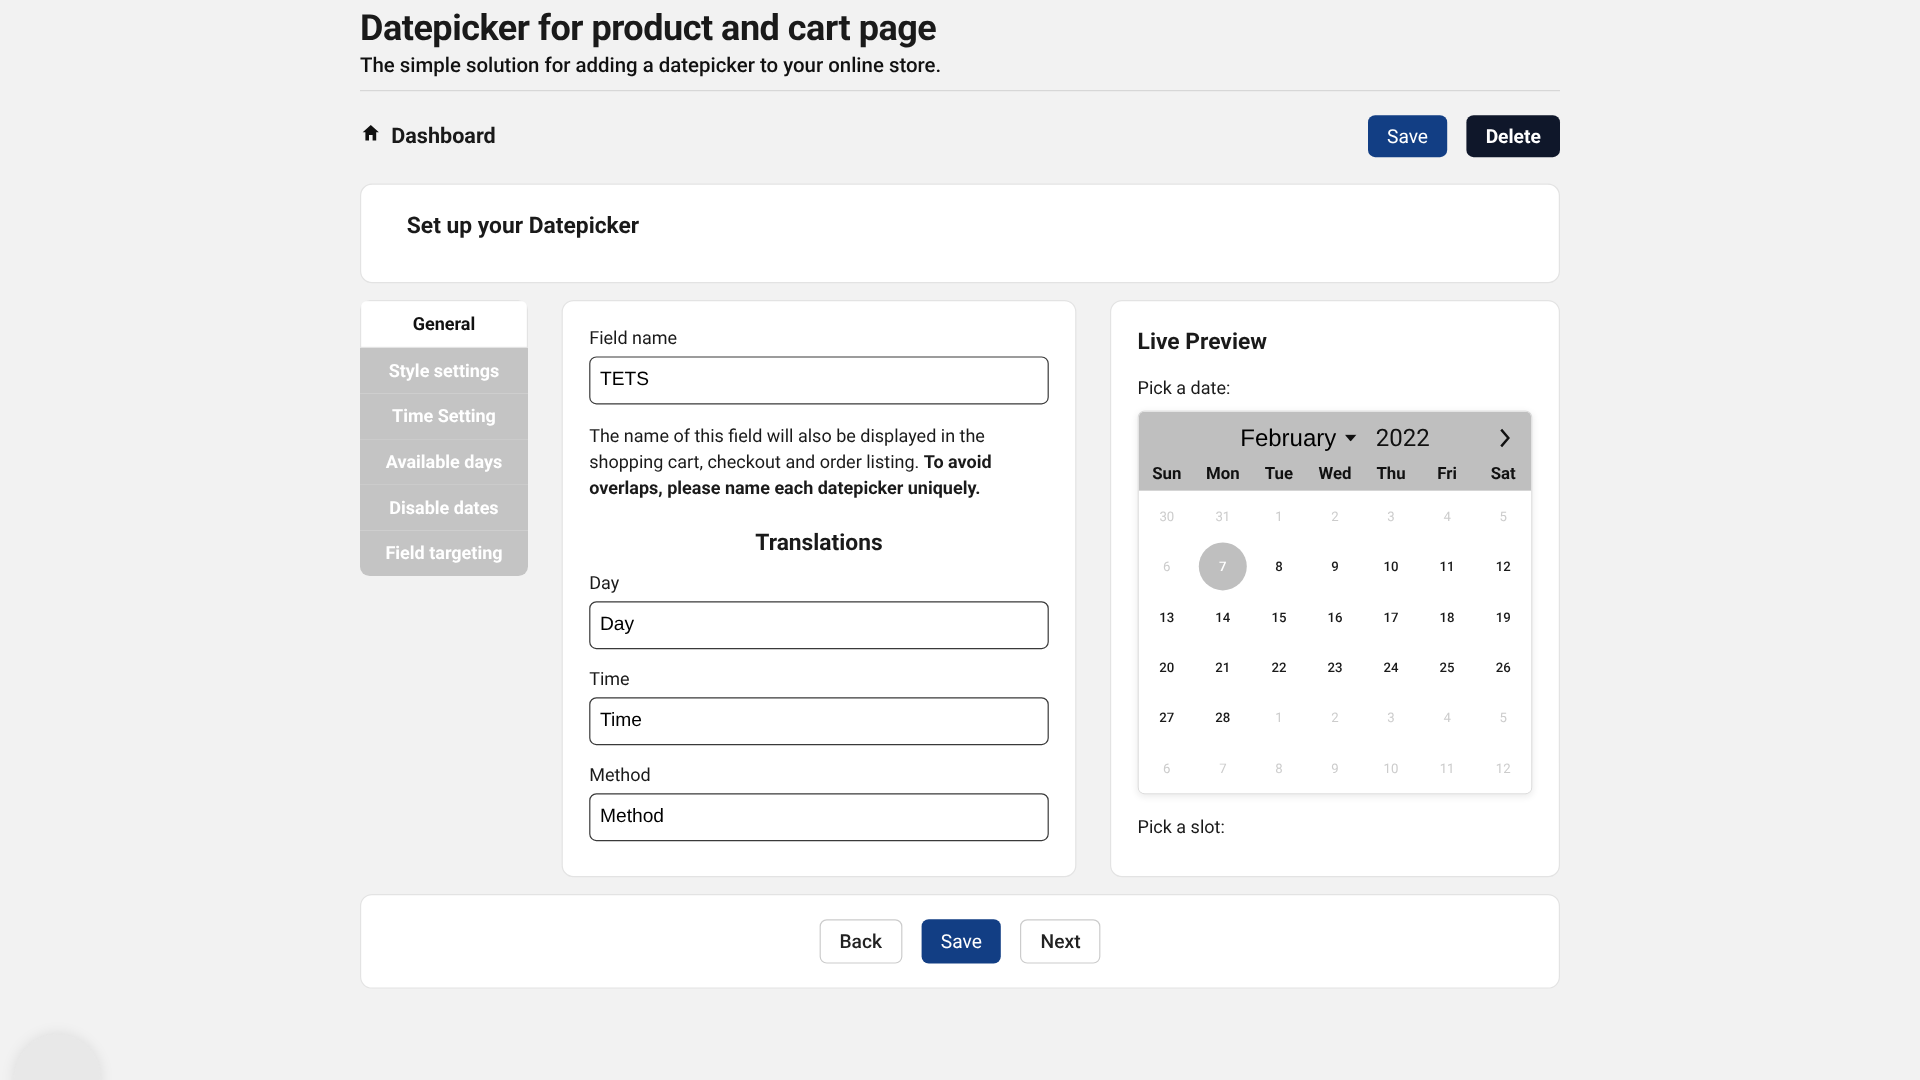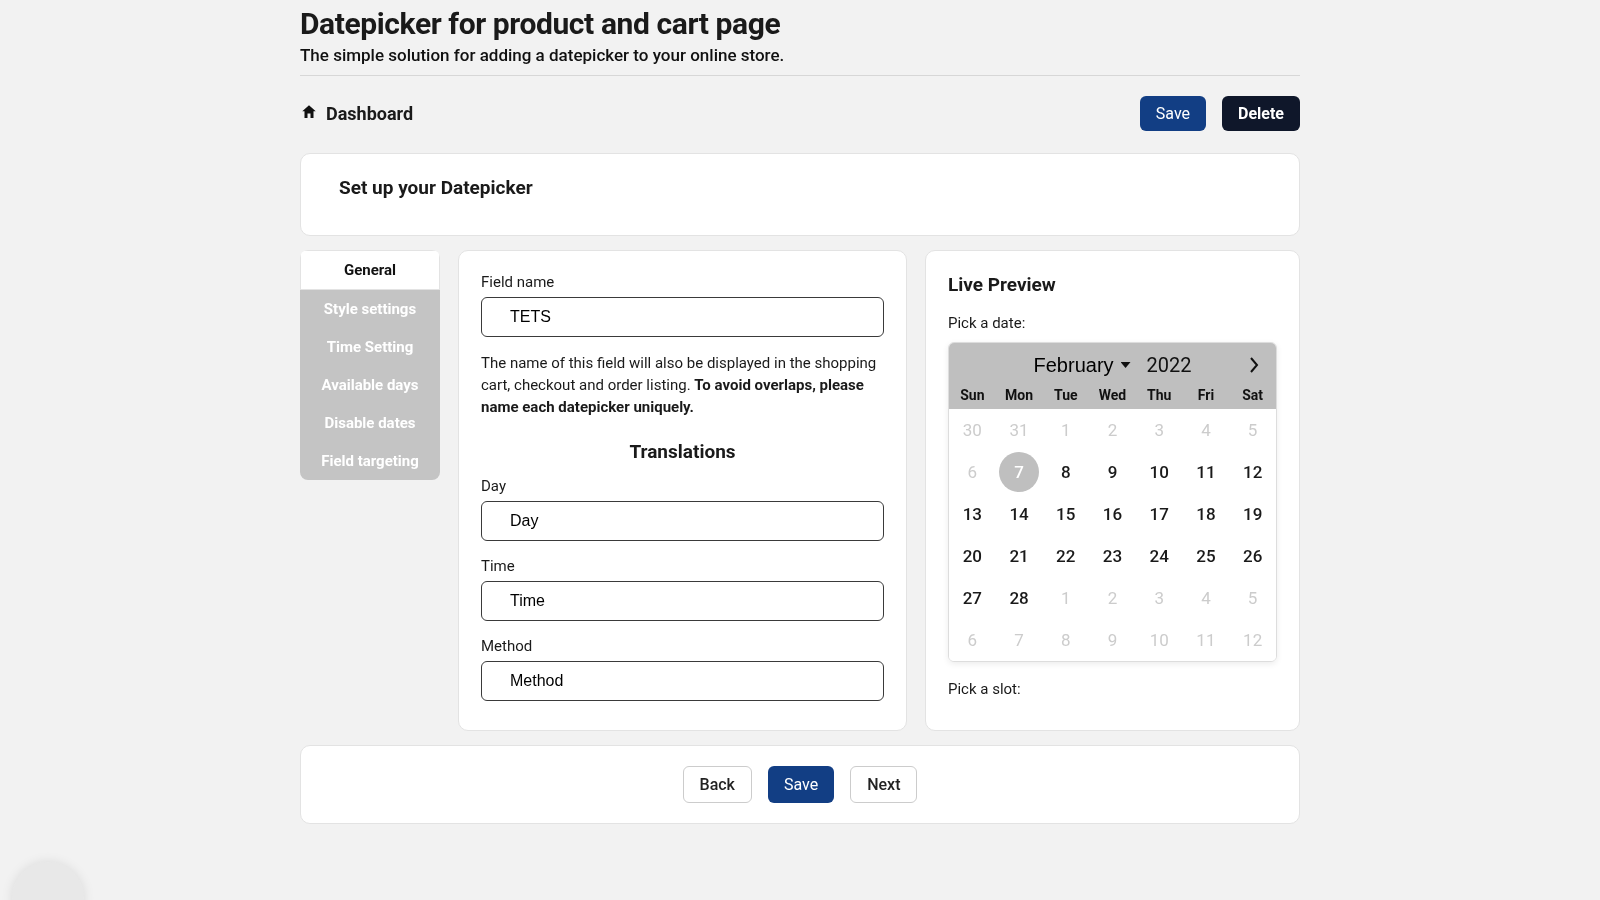--- a/index.html
+++ b/index.html
@@ -12,48 +12,48 @@
   .dash svg { width:18px; height:18px; }
   .btns { display:flex; gap:16px; }
   button { font:inherit; cursor:pointer; border:0; border-radius:6px; padding:8px 16px; font-size:16px; }
   .btn-primary { background:#123e84; color:#ffffff; font-weight:400;text-align:center; }
   .btn-danger  { background:#0f172a; color:#fff; font-weight:700; }
   .btn-plain   { background:#fff; color:#222; border:1px solid #ccc; font-weight:500; }
   .card { background:#fff; border:1px solid #e3e3e3; border-radius:10px; }
   .setup { padding:22px; }
   .setup h2 { margin:0 0 14px 16px; font-size:19px; font-weight:700; }
   .setup p { margin:0; color:#888; }
-  .main { display:flex; gap:18px; margin-top:14px; }
+  .main { display:flex; gap:28px; margin-top:14px; }
   
   .tabs { width:140px; border-radius:8px; overflow:hidden; height:max-content; }
   .tab { background:#c4c4c4; color:#fff; padding:10px 0; text-align:center; font-weight:700; font-size:15px; }
   .tab.active { background:#fff; color:#111; border:1px solid #e3e3e3; }
   
   .formcol { flex:1; max-width:470px; padding:22px; }
   .label { font-size:15px; margin-bottom:6px; }
-  input[type=text], select.slot { width:100%; padding:10px 28px; font-size:16px; border:1px solid #3a3a3a; border-radius:6px; background:#fff; }
+  input[type=text], select.slot { width:100%; padding:10px 8px; font-size:16px; border:1px solid #3a3a3a; border-radius:6px; background:#fff; }
   .help { font-size:15px; line-height:1.45; margin-top:12px; }
   .help strong { font-weight:700; }
   h3 { font-size:19px; font-weight:700; margin:22px 0 14px 0;text-align:center; }
   .field { margin-bottom:16px; }
   
   .preview { width:375px; padding:22px; }
   .preview h2 { margin:0 0 18px 0; font-size:19px; font-weight:700; }
   .plabel { font-size:15px; margin-bottom:10px; }
   .cal { border:1px solid #ddd; border-radius:6px; overflow:hidden; box-shadow:0 2px 6px rgba(0,0,0,0.08); margin-bottom:18px; }
   .calhead { background:#bfbfbf; color:#111; }
   .calhead-top { display:flex; align-items:center; justify-content:center; gap:10px; padding:10px 0; font-size:20px; position:relative; }
   .month-sel { font-size:20px; background:transparent; border:0; appearance:none; padding-right:22px; }
   .month-wrap { position:relative; }
   .month-wrap::after { content:""; position:absolute; right:6px; top:50%; width:10px; height:6px; transform:translateY(-50%); background:#111; clip-path:polygon(0 0,100% 0,50% 100%); }
   .navright { position:absolute; right:12px; top:50%; transform:translateY(-50%); width:20px; height:20px; display:flex; align-items:center; justify-content:center; }
   .navright svg { width:10px; height:16px; }
   .dow { display:grid; grid-template-columns:repeat(7,1fr); text-align:center; font-size:14px; font-weight:700; padding-bottom:6px; }
   .grid { display:grid; grid-template-columns:repeat(7,1fr); background:#fff; }
-  .cell { height:42px; display:flex; align-items:center; justify-content:center; font-size:17px; font-weight:500; }
+  .cell { height:42px; display:flex; align-items:center; justify-content:center; font-size:11px; font-weight:500; }
   .cell.out { color:#ccc; font-weight:400; }
   .cell.sel span { width:40px; height:40px; border-radius:50%; background:#bfbfbf; color:#fff; display:flex; align-items:center; justify-content:center; }
   select.slot { border:1px solid #333; border-radius:6px; height:46px; }
   .footer { margin-top:14px; padding:20px; display:flex; gap:16px; justify-content:center; }
   .bubble { position:fixed; left:12px; bottom:-34px; width:72px; height:72px; border-radius:50%; background:#e8e8e8; box-shadow:0 0 12px rgba(0,0,0,0.1);}
 </style>
 </head>
 <body>
 
 <div class="page">

